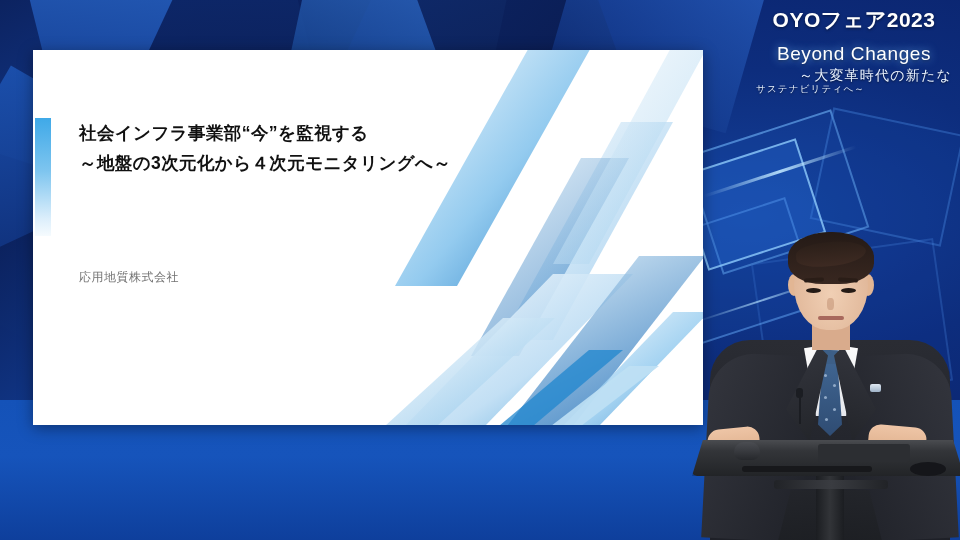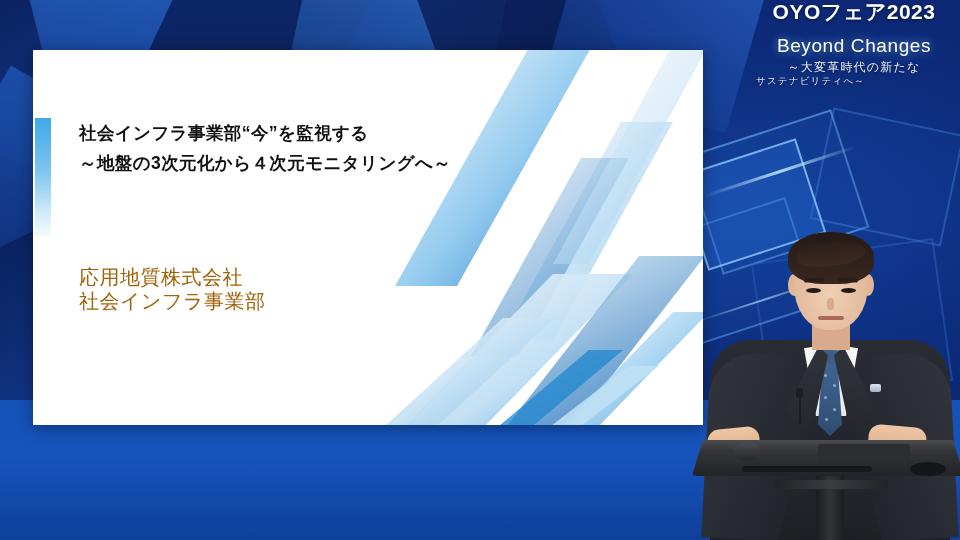--- a/index.html
+++ b/index.html
@@ -58,32 +58,32 @@
          background:#ffffff;overflow:hidden;
          box-shadow:0 3px 14px rgba(0,0,0,.38);}
   .accent-bar{position:absolute;left:2px;top:68px;width:16px;height:118px;
       background:linear-gradient(180deg,#3FA9E8 0%,#7ec5ef 45%,#dbeefb 85%,#f6fbfe 100%);}
 
   .title-wrap{position:absolute;left:46px;top:68px;width:520px;}
   .t-line{color:#111;font-weight:bold;font-size:17.5px;line-height:30px;
       letter-spacing:.4px;white-space:nowrap;}
 
   .byline{position:absolute;left:46px;top:215px;}
-  .b-line{color:#a16207;font-size:20px;line-height:24px;letter-spacing:.5px;}
-
-  
-  #brand{position:absolute;right:8px;top:0;width:196px;text-align:center;}
+  .b-line{color:#737373;font-size:12px;line-height:24px;letter-spacing:.5px;}
+
+  
+  #brand{position:absolute;right:8px;top:8px;width:196px;text-align:center;}
   .oyo{color:#fff;font-weight:bold;font-size:21px;letter-spacing:.5px;
       line-height:24px;text-shadow:0 1px 3px rgba(0,0,0,.5);white-space:nowrap;}
   .oyo-sub{color:#e8f1ff;font-size:8.5px;letter-spacing:2.6px;line-height:14px;
       text-shadow:0 1px 2px rgba(0,0,0,.5);}
   .bc{color:#ffffff;font-size:19px;line-height:28px;margin-top:8px;letter-spacing:.6px;
       text-shadow:0 0 9px rgba(120,190,255,.85),0 1px 3px rgba(0,0,0,.5);white-space:nowrap;}
-  .bc-jp1{color:#eaf3ff;font-size:12px;line-height:14px;letter-spacing:1.2px;
-      text-shadow:0 1px 2px rgba(0,0,0,.55);}
+  .bc-jp1{color:#eaf3ff;font-size:14px;line-height:14px;letter-spacing:1.2px;
+      text-shadow:0 1px 2px rgba(0,0,0,.55);text-align:right;}
   .bc-jp2{color:#eaf3ff;font-size:9.5px;line-height:14px;letter-spacing:1.2px;
       text-align:left;padding-right:8px;text-shadow:0 1px 2px rgba(0,0,0,.55);}
 
   
   #presenter{position:absolute;left:700px;top:228px;width:260px;height:312px;}
   .head{position:absolute;left:94px;top:12px;width:74px;height:90px;
       background:radial-gradient(ellipse at 50% 60%,#f0cfb4,#dcb091);border-radius:46%/52%;}
   .ear{position:absolute;top:46px;width:12px;height:22px;background:#e2b694;border-radius:50%;}
   .ear-l{left:88px;} .ear-r{left:162px;}
   .hair{position:absolute;left:88px;top:4px;width:86px;height:52px;
@@ -236,21 +236,20 @@
 
     <div class="accent-bar"></div>
 
     <div class="title-wrap">
       <div class="t-line">社会インフラ事業部“今”を監視する</div>
       <div class="t-line">～地盤の3次元化から４次元モニタリングへ～</div>
     </div>
 
     <div class="byline">
       <div class="b-line">応用地質株式会社</div>
-      <div class="b-line">社会インフラ事業部</div>
     </div>
   </div>
 
   <div id="brand">
     <div class="oyo">OYOフェア2023</div>
     <div class="bc">Beyond Changes</div>
     <div class="bc-jp1">～大変革時代の新たな</div>
     <div class="bc-jp2">サステナビリティへ～</div>
   </div>
 

